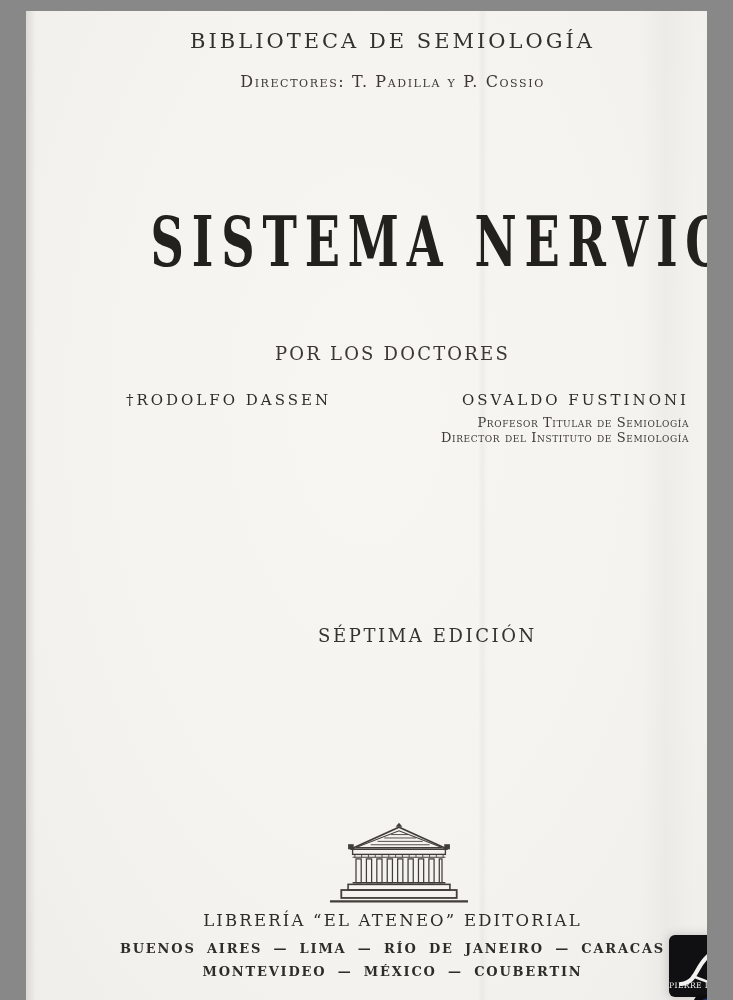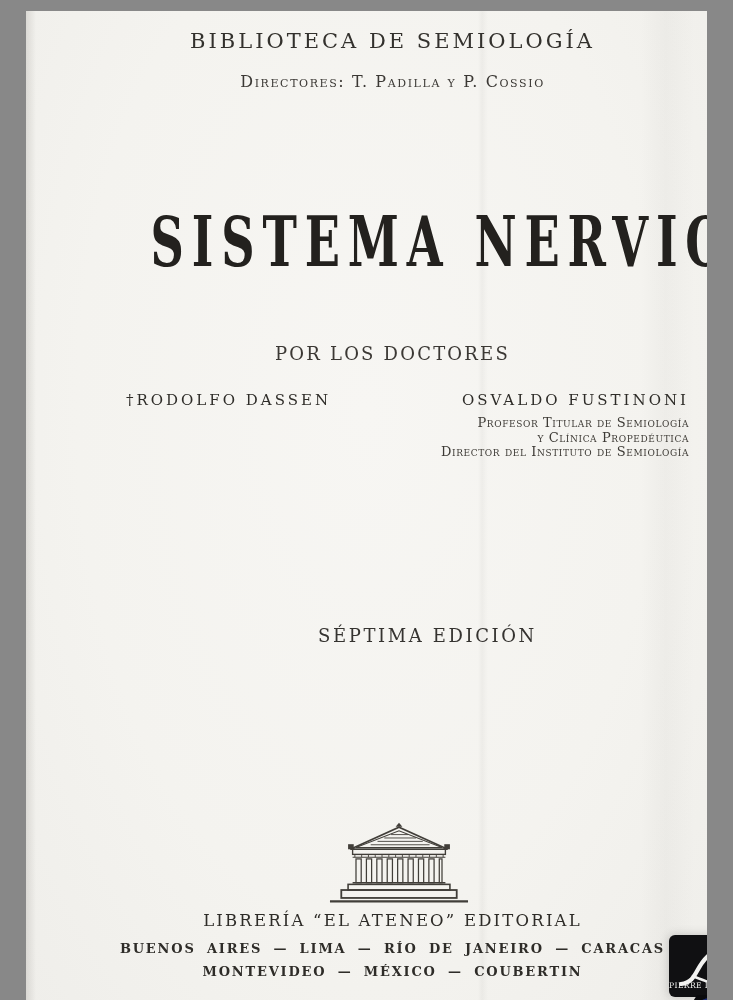--- a/index.html
+++ b/index.html
@@ -57,21 +57,20 @@
   <div class="abs byline">POR LOS DOCTORES</div>
 
   <div class="author-left">
     <div class="author-name">†RODOLFO DASSEN</div>
   </div>
 
   <div class="author-right">
     <div class="author-name">OSVALDO FUSTINONI</div>
     <div class="credentials">
       <div>Profesor Titular de Semiología</div>
-      <div>y Clínica Propedéutica</div>
       <div>Director del Instituto de Semiología</div>
     </div>
   </div>
 
   <div class="abs edition">SÉPTIMA EDICIÓN</div>
 
   <div class="logo-wrap">
     <svg width="150" height="86" viewBox="0 0 130 76" fill="none" stroke="#413e39" stroke-width="1.4">
 
       <path d="M62 5 L65 1.5 L68 5 Z" fill="#413e39" stroke="none"></path>

